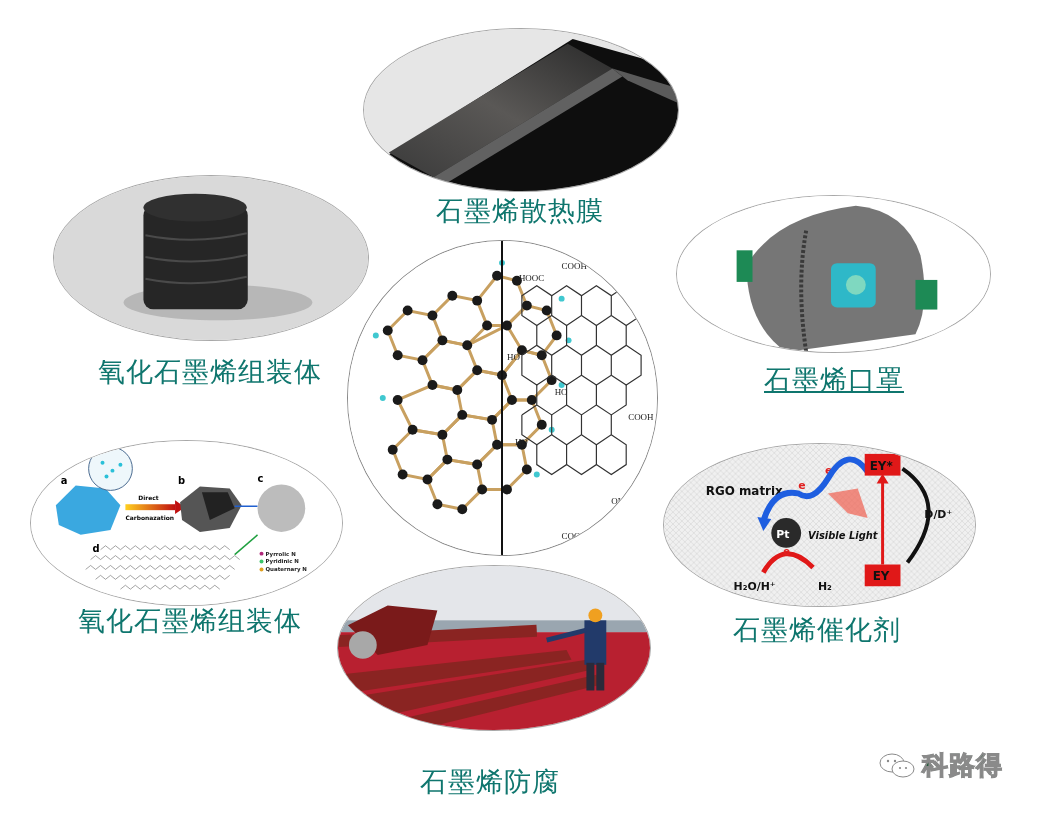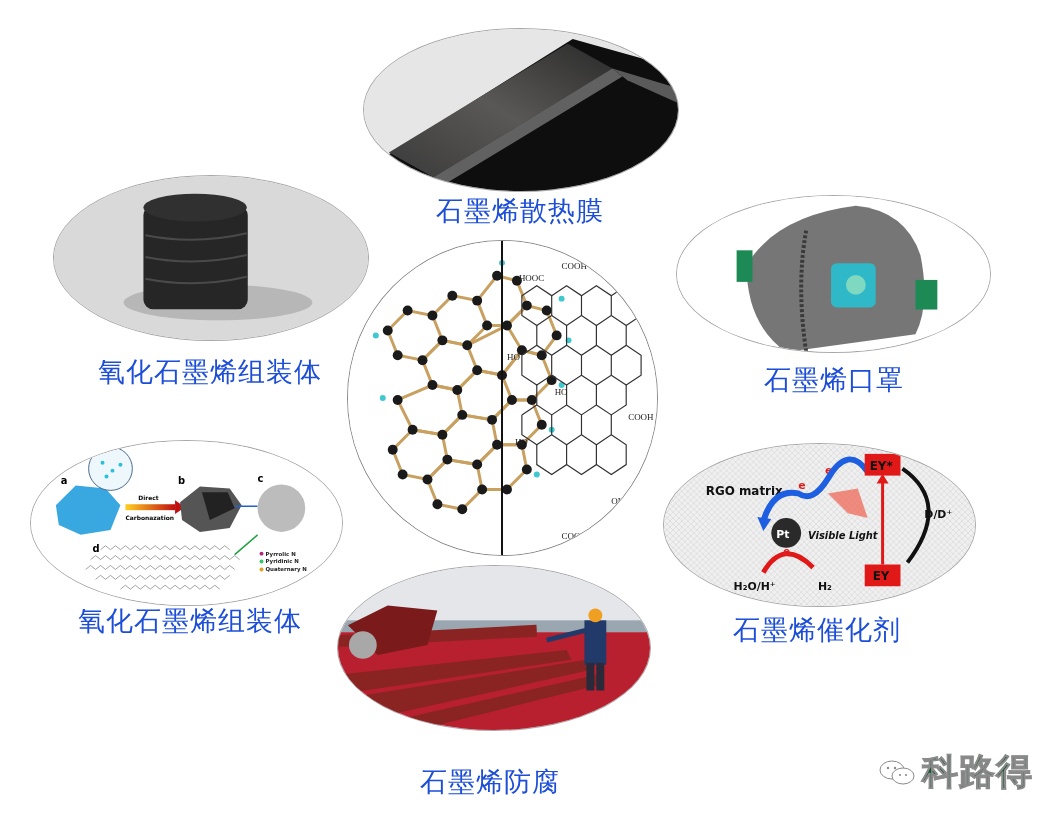--- a/index.html
+++ b/index.html
@@ -1,23 +1,23 @@
 <!DOCTYPE html>
 <html><head>
 <meta charset="utf-8">
 <style>
   html, body { margin:0; padding:0; background:#ffffff; }
   body { width:1042px; height:813px; position:relative; overflow:hidden;
          font-family:"DejaVu Sans", "Liberation Sans", sans-serif; }
   .ell { position:absolute; border-radius:50%; overflow:hidden; border:1px solid #a8a8a8; box-sizing:border-box; }
   .ell svg { width:100%; height:100%; display:block; }
-  .label { position:absolute; font-size:27px; color:#1d4ed8; letter-spacing:1px; white-space:nowrap;
+  .label { position:absolute; font-size:27px; color:#0f766e; letter-spacing:1px; white-space:nowrap;
            transform:translateX(-50%); font-family:"DejaVu Sans", sans-serif; }
   .wm { position:absolute; left:878px; top:748px; display:flex; align-items:center; gap:6px; }
-  .wm-text { font-size:36px; color:#14532d; -webkit-text-stroke:1px #8a8a8a; font-weight:bold; letter-spacing:1px; }
+  .wm-text { font-size:26px; color:#14532d; -webkit-text-stroke:1px #8a8a8a; font-weight:bold; letter-spacing:1px; }
 </style>
 </head>
 <body>
 
 <div class="ell" style="left:363px;top:28px;width:316px;height:164px;">
   <svg viewBox="0 0 316 164" preserveAspectRatio="none">
     <defs>
       <linearGradient id="filmg" x1="0" y1="1" x2="1" y2="0">
         <stop offset="0" stop-color="#3a3a3a"></stop>
           <stop offset="0.5" stop-color="#5a5856"></stop>
@@ -52,21 +52,21 @@
   <svg viewBox="0 0 315 158" preserveAspectRatio="none">
     <rect width="315" height="158" fill="#ffffff"></rect>
     <path d="M70 70 Q100 20 180 10 Q230 15 245 60 Q255 110 240 140 L110 158 Q70 130 70 70 Z" fill="#767676"></path>
     <path d="M130 35 Q120 90 130 158" stroke="#3a3a3a" stroke-width="4" fill="none" stroke-dasharray="3 2"></path>
     <rect x="60" y="55" width="16" height="32" fill="#1d8a55"></rect>
     <rect x="240" y="85" width="22" height="30" fill="#1d8a55"></rect>
     <rect x="155" y="68" width="45" height="45" rx="6" fill="#2eb8c8"></rect>
     <circle cx="180" cy="90" r="10" fill="#7fd8c0"></circle>
   </svg>
 </div>
-<div class="label" style="left:834px;top:362px;">石墨烯口罩</div>
+<div class="label" style="left:834px;top:362px;text-decoration:underline;">石墨烯口罩</div>
 
 <div class="ell" style="left:347px;top:240px;width:311px;height:316px;border-color:#888;">
   <svg viewBox="0 0 311 316">
     <rect width="311" height="316" fill="#fff"></rect>
     <g id="lattice" stroke="#c8a060" stroke-width="3" fill="#1a1a1a">
       <path d="M40 90 L60 70 L85 75 L95 100 L75 120 L50 115 Z" fill="none"></path>
       <path d="M85 75 L105 55 L130 60 L140 85 L120 105 L95 100" fill="none"></path>
       <path d="M130 60 L150 35 L170 40 L180 65 L160 85 L140 85" fill="none"></path>
       <path d="M75 120 L95 100 L120 105 L130 130 L110 150 L85 145 Z" fill="none"></path>
       <path d="M120 105 L160 85 L175 110 L155 135 L130 130" fill="none"></path>

